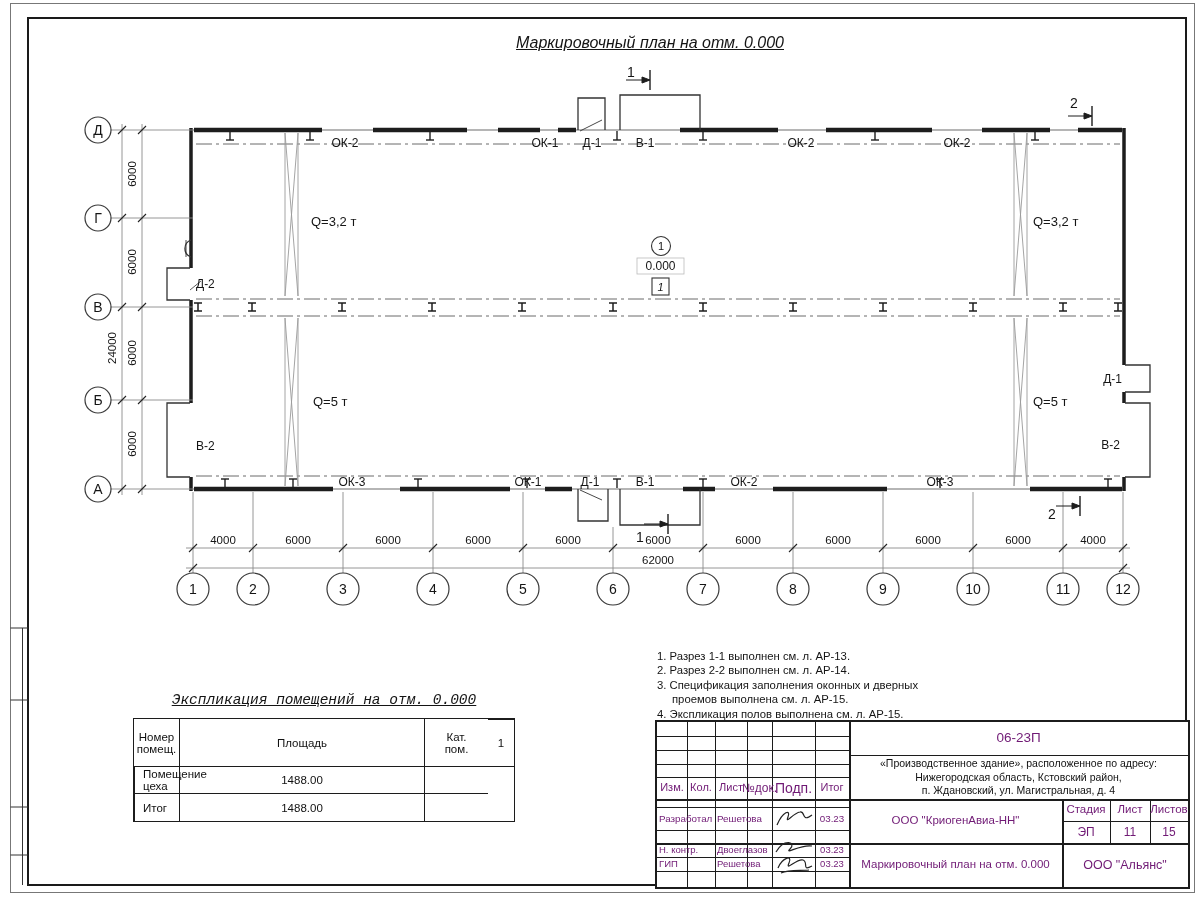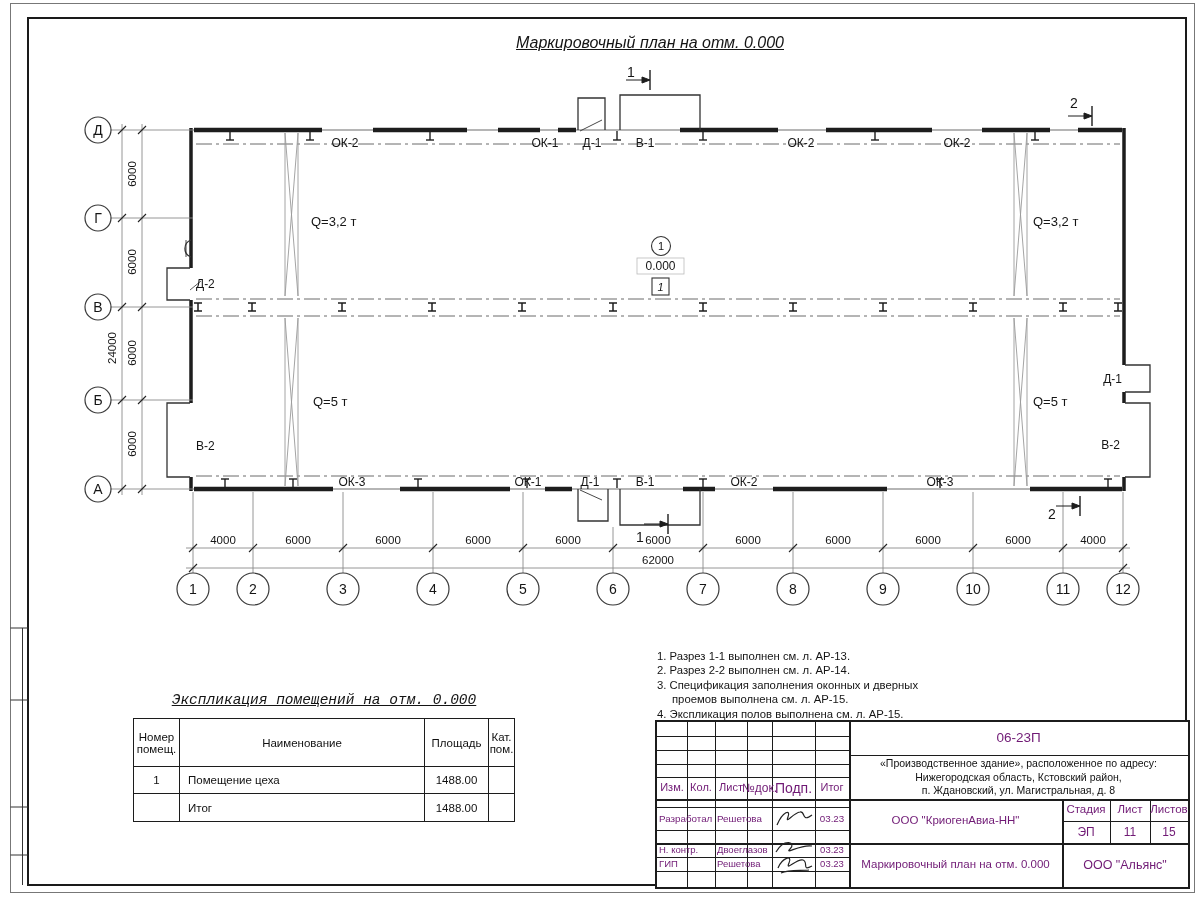--- a/index.html
+++ b/index.html
@@ -456,21 +456,20 @@
   <div>2. Разрез 2-2 выполнен см. л. АР-14.</div>
   <div>3. Спецификация заполнения оконных и дверных</div>
   <div class="indent">проемов выполнена см. л. АР-15.</div>
   <div>4. Экспликация полов выполнена см. л. АР-15.</div>
 </div>
 
 <div class="expl-title">Экспликация помещений на отм. 0.000</div>
 <div class="expl-table">
   <div class="c0 r0">Номер
 помещ.</div>
-  <div class="r0">Наименование</div>
   <div class="r0">Площадь</div>
   <div class="r0">Кат.
 пом.</div>
   <div class="c0">1</div>
   <div class="name">Помещение цеха</div>
   <div>1488.00</div>
   <div></div>
   <div class="c0"></div>
   <div class="name">Итог</div>
   <div>1488.00</div>
@@ -524,21 +523,21 @@
   </svg>
   <svg class="abs" style="left:116px;top:118px" width="42" height="36" viewBox="0 0 42 36">
     <path d="M3,12 C11,-2 24,2 17,9 C11,15 28,4 39,6" fill="none" stroke="#222" stroke-width="1.2"></path>
     <path d="M5,28 C9,18 20,14 16,23 C12,32 24,18 30,20 C36,22 28,32 39,26 M8,33 C16,29 28,31 36,30" fill="none" stroke="#222" stroke-width="1.2"></path>
   </svg>
 
   <div class="cell" style="left:192px;top:0;width:339px;height:33px;font-size:13.5px">06-23П</div>
   <div class="abs" style="left:192px;top:35px;width:339px;text-align:center;font-size:10.5px;line-height:13.5px">
     <div>«Производственное здание», расположенное по адресу:</div>
     <div>Нижегородская область, Кстовский район,</div>
-    <div>п. Ждановский, ул. Магистральная, д. 8</div>
+    <div>п. Ждановский, ул. Магистральная, д. 4</div>
   </div>
   <div class="cell" style="left:192px;top:77px;width:213px;height:44px;font-size:11.5px">ООО "КриогенАвиа-НН"</div>
   <div class="cell" style="left:405px;top:77px;width:48px;height:22px;font-size:11.5px">Стадия</div>
   <div class="cell" style="left:453px;top:77px;width:40px;height:22px;font-size:11.5px">Лист</div>
   <div class="cell" style="left:493px;top:77px;width:38px;height:22px;font-size:11.5px">Листов</div>
   <div class="cell" style="left:405px;top:99px;width:48px;height:22px;font-size:12px">ЭП</div>
   <div class="cell" style="left:453px;top:99px;width:40px;height:22px;font-size:12px">11</div>
   <div class="cell" style="left:493px;top:99px;width:38px;height:22px;font-size:12px">15</div>
   <div class="cell" style="left:192px;top:121px;width:213px;height:44px;font-size:11.5px">Маркировочный план на отм. 0.000</div>
   <div class="cell" style="left:405px;top:121px;width:126px;height:44px;font-size:12.5px">ООО "Альянс"</div>

